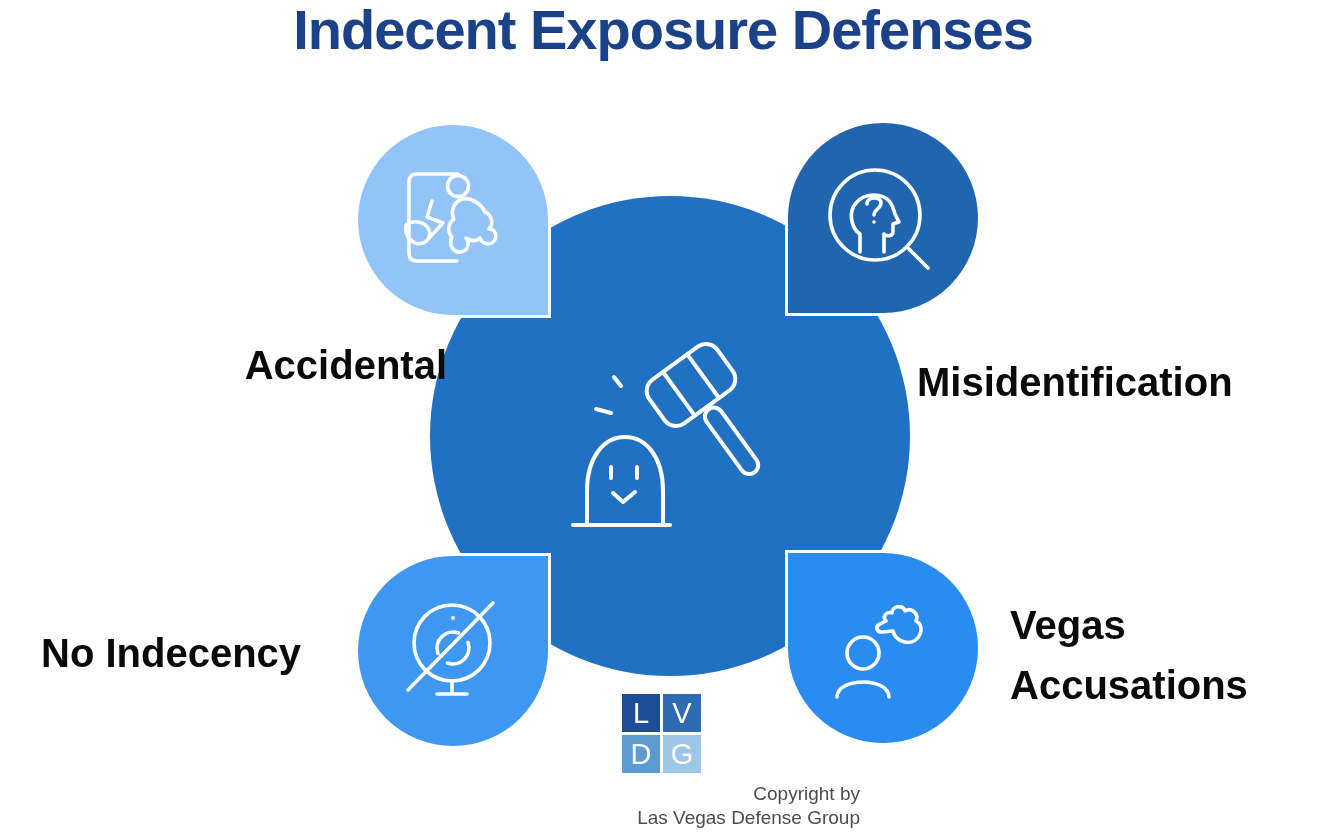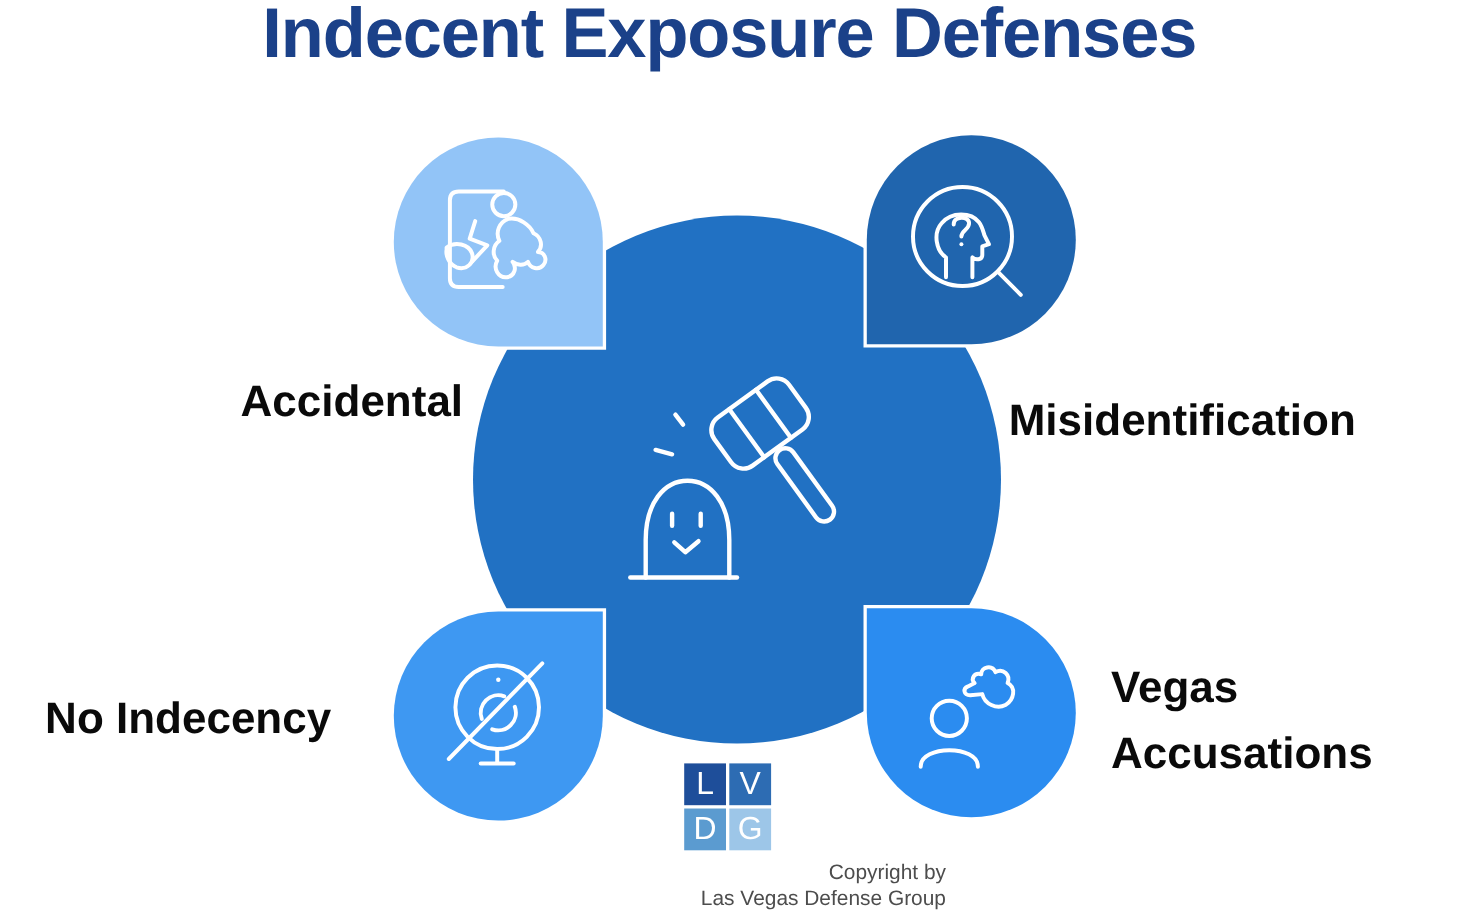--- a/index.html
+++ b/index.html
@@ -2,38 +2,38 @@
 <html><head>
 <meta charset="utf-8">
 <style>
   html,body{margin:0;padding:0;background:#fff;}
   #canvas{
     position:relative;width:1326px;height:839px;overflow:hidden;background:#ffffff;
     font-family:"Liberation Sans",sans-serif;
   }
   .title{
     position:absolute;left:0;top:0;width:1326px;text-align:center;
-    font-size:64px;line-height:60px;font-weight:bold;letter-spacing:-1px;
+    font-size:56px;line-height:60px;font-weight:bold;letter-spacing:-1px;
   }
   .center-circle{
     position:absolute;left:430px;top:196px;width:480px;height:480px;border-radius:50%;z-index:1;
   }
   .bubble{
     position:absolute;width:190px;height:190px;z-index:2;box-shadow:0 0 0 3px #ffffff;
   }
   .bubble.tl{left:358px;top:125px;border-radius:50% 50% 0 50%;}
   .bubble.tr{left:788px;top:123px;border-radius:50% 50% 50% 0;}
   .bubble.bl{left:358px;top:556px;border-radius:50% 0 50% 50%;}
   .bubble.br{left:788px;top:553px;border-radius:0 50% 50% 50%;}
   .bubble svg,.center-circle svg{position:absolute;left:0;top:0;width:100%;height:100%;}
   .label{
     position:absolute;font-weight:bold;color:#0a0a0a;font-size:40px;line-height:56px;
     white-space:nowrap;z-index:3;
   }
-  .label.ae{right:905px;top:337px;text-align:right;}
+  .label.ae{right:879px;top:337px;text-align:right;}
   .label.mi{left:917px;top:354px;text-align:right;}
   .label.ni{left:5px;top:625px;margin-left:36px;}
   .label.fa{left:1010px;top:595px;line-height:60px;}
   .label span{display:block;}
   .logo{
     position:absolute;left:622px;top:694px;width:79px;height:79px;z-index:3;
     display:grid;grid-template-columns:38px 38px;grid-template-rows:38px 38px;gap:3px;
   }
   .logo .sq{
     display:flex;align-items:center;justify-content:center;

